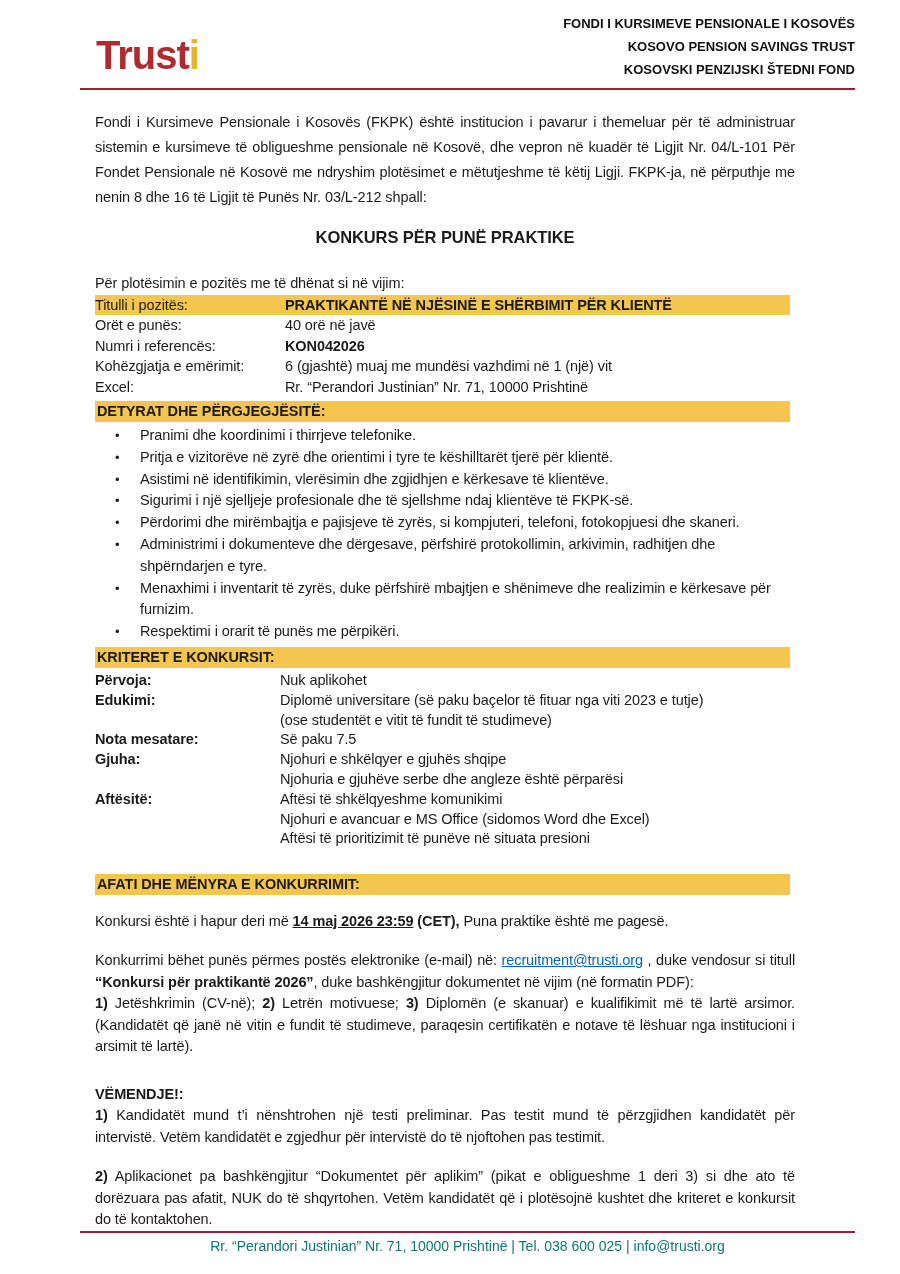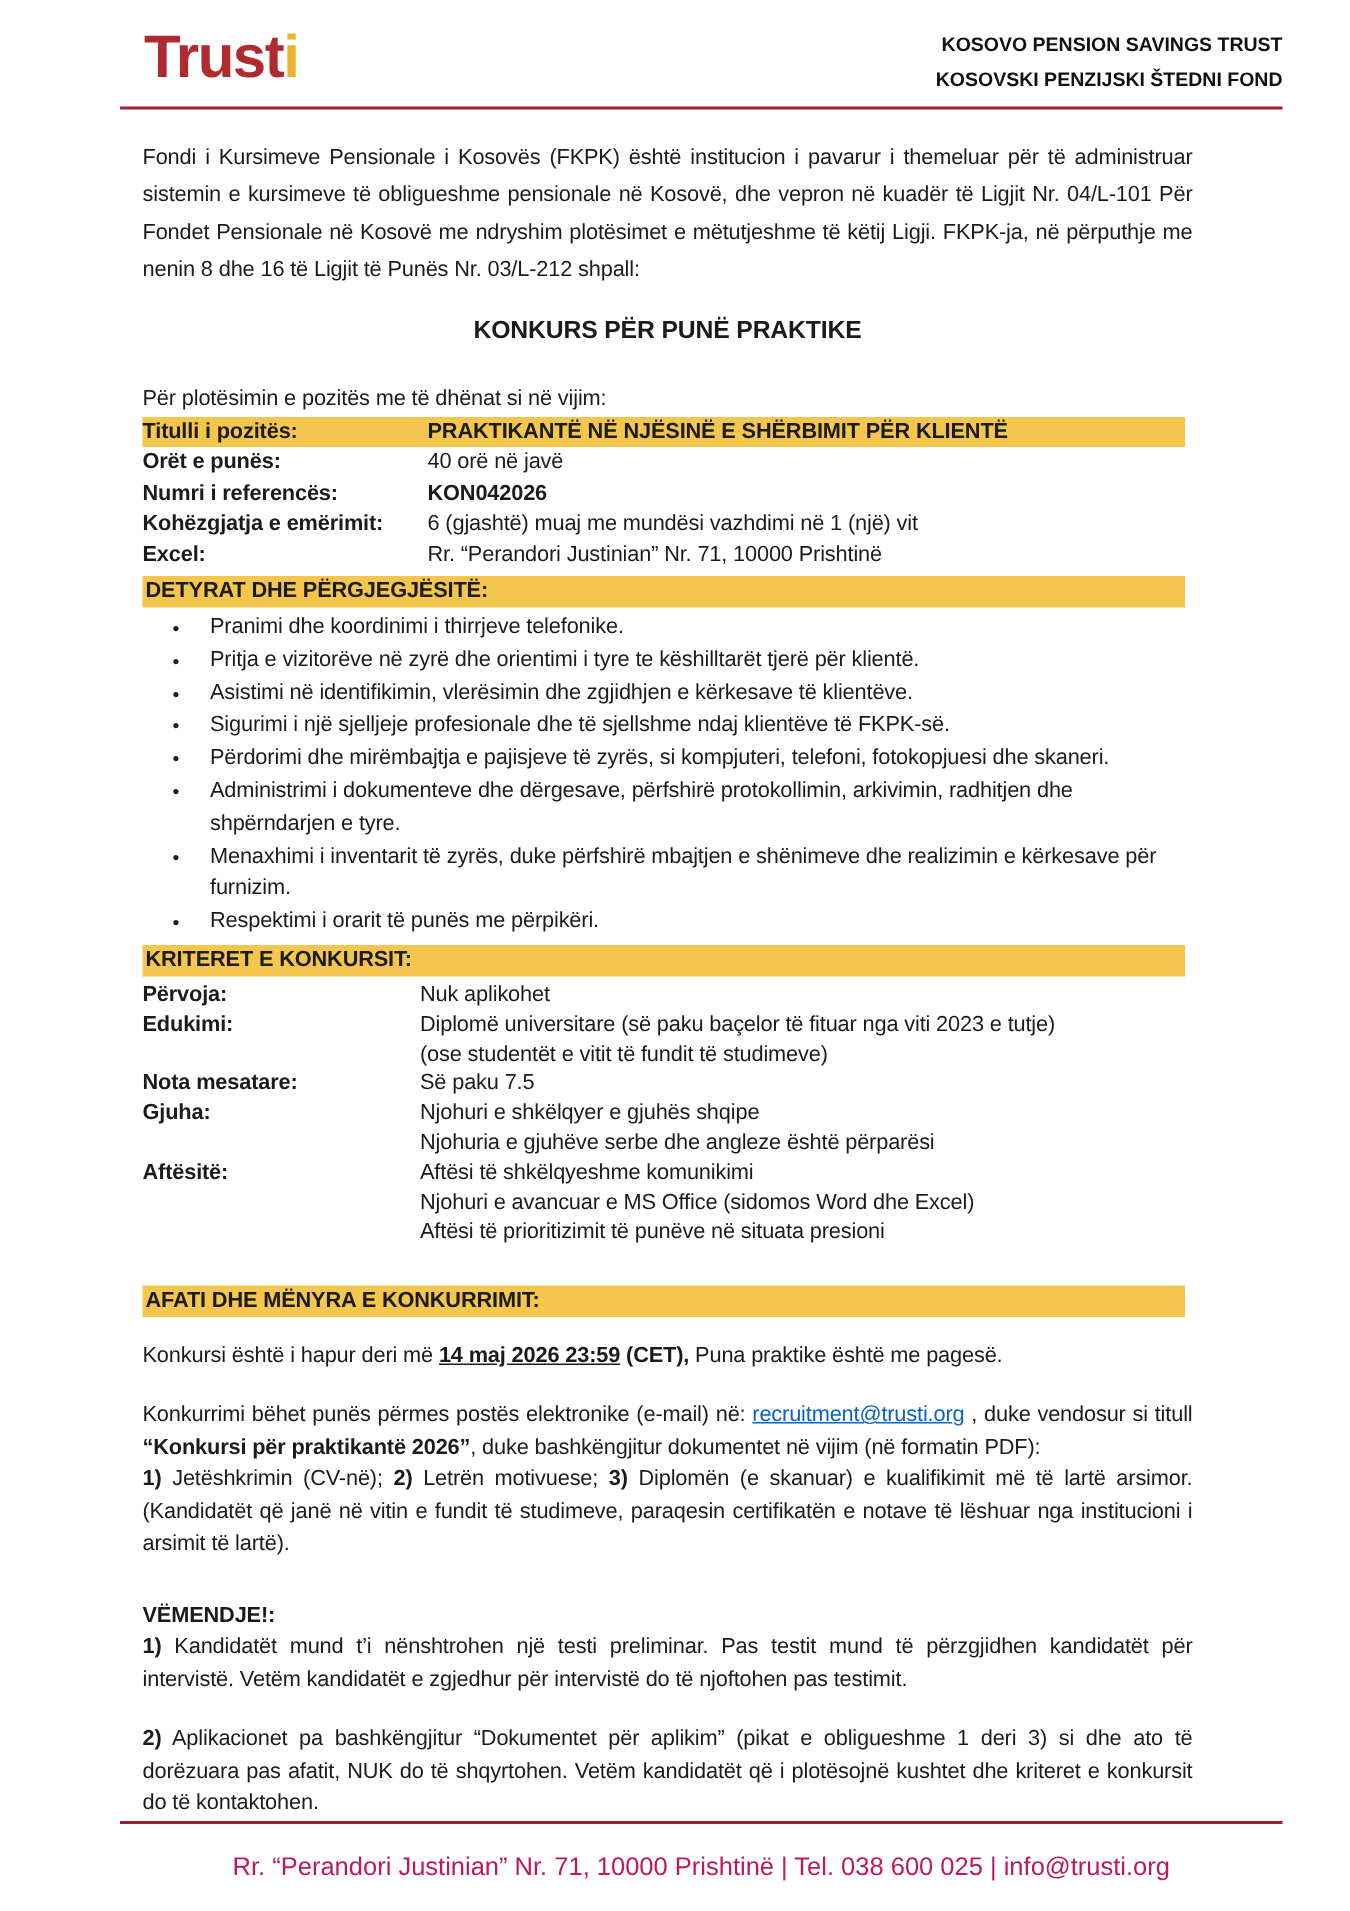--- a/index.html
+++ b/index.html
@@ -35,21 +35,21 @@
   }
   
   .content{margin-left:15px;width:700px;}
   .para{ text-align:justify; }
   .intro{ margin-top:20px; line-height:25px; }
   .doc-title{ margin-top:17px; text-align:center; font-weight:bold; font-size:16.5px; }
   .pos-intro{ margin-top:24px; line-height:20px;}
   
   .pos-table{ margin-top:2px; width:695px; }
   .pos-row{ display:flex; line-height:20.5px; }
-  .pos-row .lbl{ width:190px; font-weight:bold; flex:none; }
+  .pos-row .lbl{ width:190px; font-weight:normal; flex:none; }
   .pos-row.hl{ background:#F4C64D; }
   .pos-row .val.bold{ font-weight:bold; }
   
   .section-bar{
     width:695px; background:#F4C64D; font-weight:bold;
     line-height:21px; padding:0 0 0 2px; box-sizing:border-box;
   }
   .mt4{margin-top:4px;}
   .mt24{margin-top:25px;}
   
@@ -65,35 +65,36 @@
   
   .deadline-line{ margin-top:16px; line-height:21px; }
   .app-p{ margin-top:18px; }
   .att-head{ margin-top:26px; font-weight:bold; }
   b.u{ text-decoration:underline; }
   a.email{ color:#0563C1; text-decoration:underline; cursor:pointer; }
   
   .footer{
     margin-top:auto;
     border-top:2.5px solid #A01D33;
-    padding-top:18px;
+    padding-top:3px;
     text-align:center;
-    font-size:17px;
-    color:#be185d;
+    font-size:14px;
+    color:#0f766e;
     letter-spacing:0;
   }
 </style>
 </head>
 <body>
 
 <div class="page">
 
   <div class="header">
     <div class="logo"><span>Trust</span><span class="accent">i</span></div>
     <div class="org-lines">
+      <div>FONDI I KURSIMEVE PENSIONALE I KOSOVËS</div>
       <div>KOSOVO PENSION SAVINGS TRUST</div>
       <div>KOSOVSKI PENZIJSKI ŠTEDNI FOND</div>
     </div>
   </div>
 
   <div class="content">
 
     <p class="para intro" style="margin:20px 0 0 0;">Fondi i Kursimeve Pensionale i Kosovës (FKPK) është institucion i pavarur i themeluar për të administruar sistemin e kursimeve të obligueshme pensionale në Kosovë, dhe vepron në kuadër të Ligjit Nr. 04/L-101 Për Fondet Pensionale në Kosovë me ndryshim plotësimet e mëtutjeshme të këtij Ligji. FKPK-ja, në përputhje me nenin 8 dhe 16 të Ligjit të Punës Nr. 03/L-212 shpall:</p>
 
     <div class="doc-title">KONKURS PËR PUNË PRAKTIKE</div>

